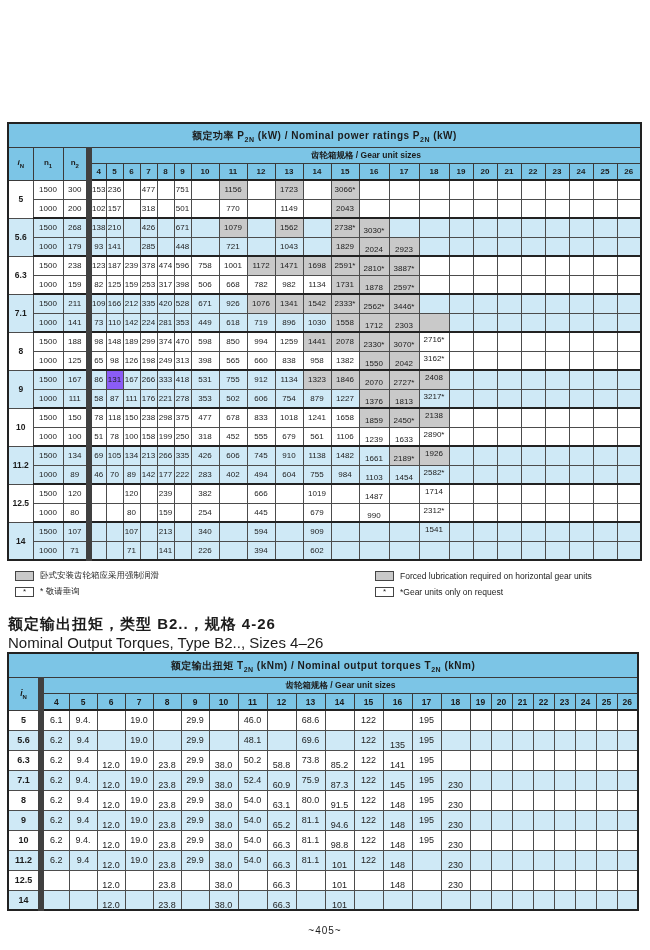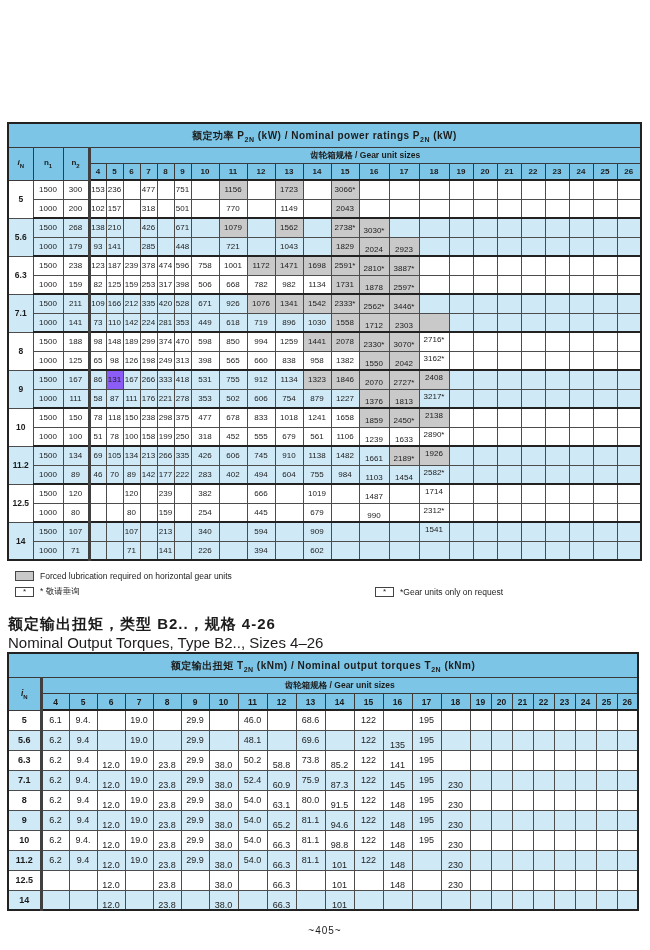--- a/index.html
+++ b/index.html
@@ -23,21 +23,21 @@
   .sizes-lab{font-size:8.5px;font-weight:bold;height:15px;}
   .num-h{font-size:8px;font-weight:bold;height:15px;}
   .t2 .num-h{font-size:8.5px;}
   .hdr{border-color:#3a3a3a;}
   .in-cell{font-weight:bold;font-size:8.5px;}
   .t2 .in-cell{font-size:9px;}
   .t1 tbody tr{height:19px;}
   .t2 tbody tr{height:20px;}
   .grp-end td{border-bottom:2px solid #222;}
   .hdr-bot th{border-bottom:2px solid #222;}
-  .c4l{border-left:3px solid #404040;}
+  .c4l{border-left:6px solid #404040;}
   table{border:2px solid #222;}
   .gray{background:#c9c9c9;}
   td span{display:inline-block;}
   .lo span{transform:translateY(3px);}
   .hi span{transform:translateY(-2px);}
   .lo2 span{transform:translateY(5px);}
 
   
   .legend{position:absolute;top:568px;left:15px;width:620px;font-size:8.5px;}
   .lg-row{display:flex;align-items:center;height:16px;}
@@ -670,20 +670,24 @@
           <td class="" style="background: rgb(207, 233, 246);"></td>
           <td class="" style="background: rgb(207, 233, 246);"></td>
           <td class="" style="background: rgb(207, 233, 246);"></td>
           <td class="" style="background: rgb(207, 233, 246);"></td>
         </tr>
       </tbody>
     </table>
 
   <div class="legend">
     <div class="lg-row">
+      <div class="lg-left">
+        <span class="swatch gray-sw"></span>
+        <span>卧式安装齿轮箱应采用强制润滑</span>
+      </div>
       <div class="lg-right">
         <span class="swatch gray-sw"></span>
         <span>Forced lubrication required on horizontal gear units</span>
       </div>
     </div>
     <div class="lg-row">
       <div class="lg-left">
         <span class="swatch star-sw">*</span>
         <span>* 敬请垂询</span>
       </div>

